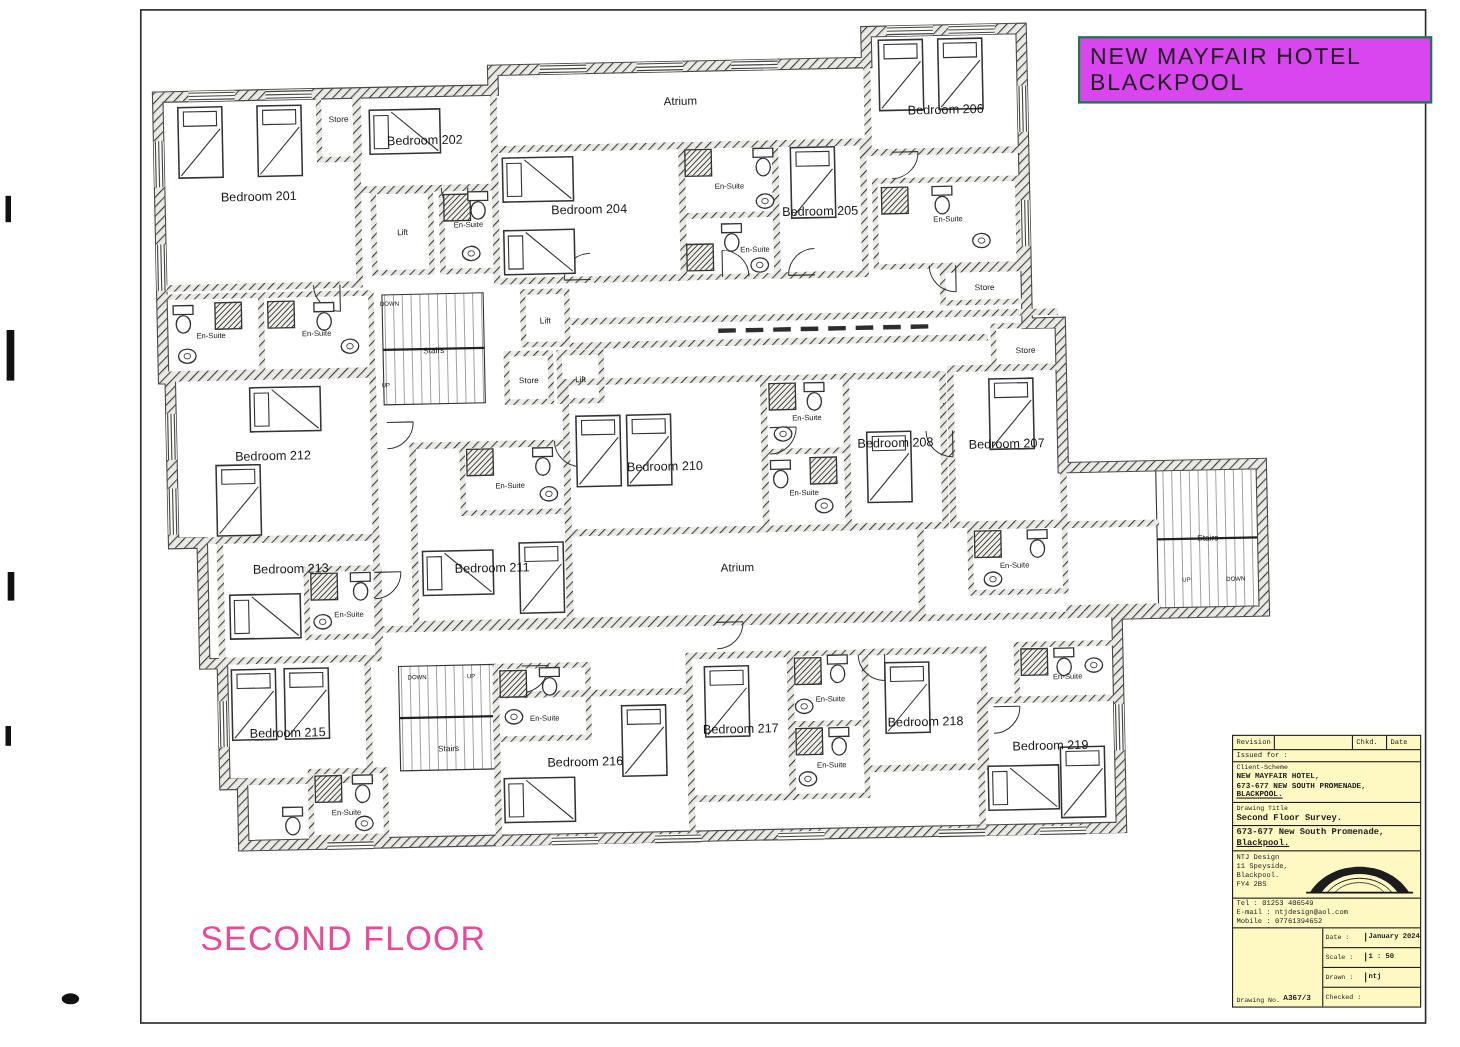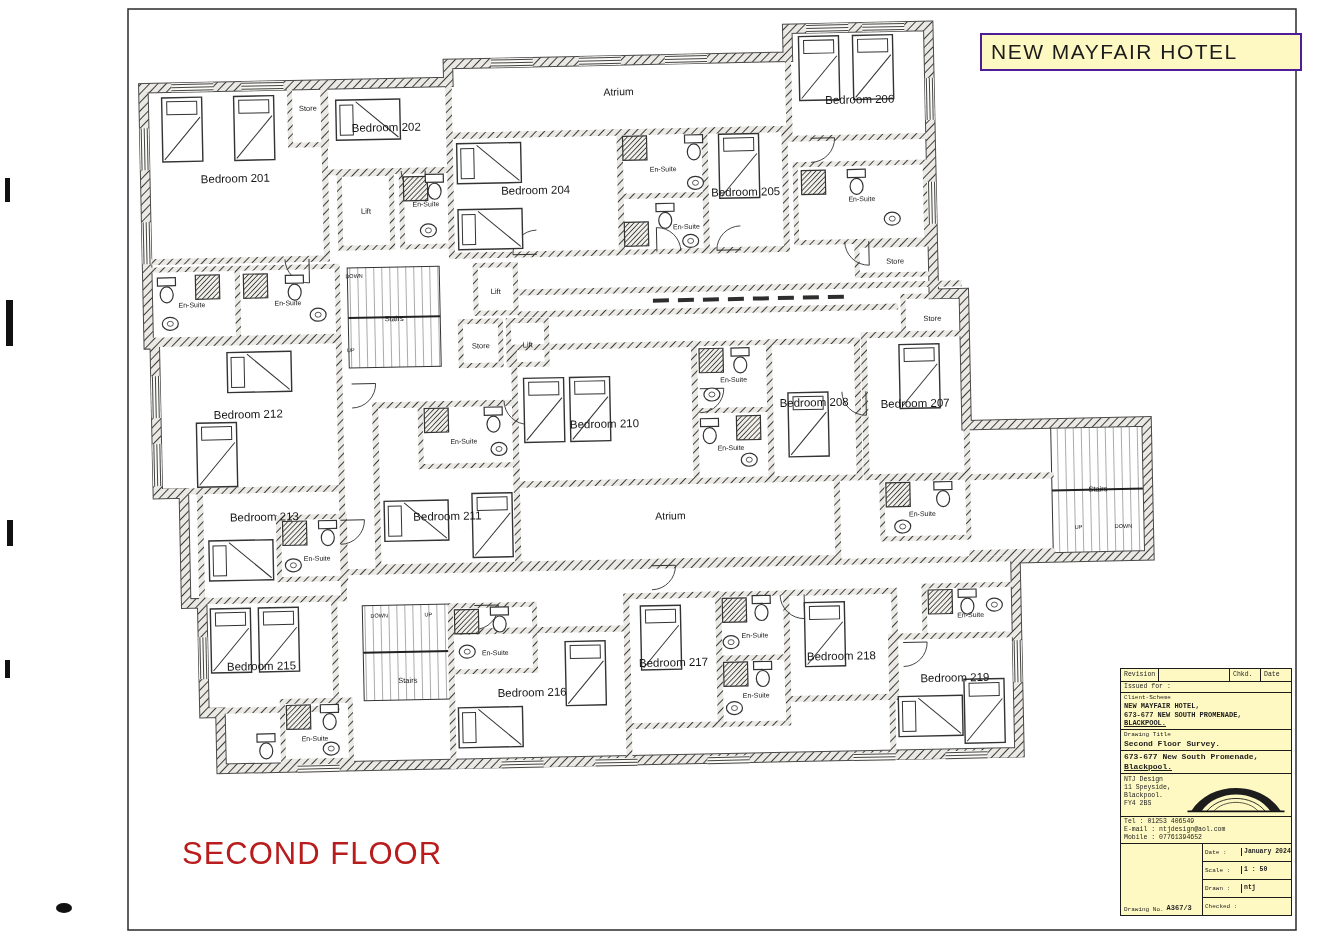--- a/index.html
+++ b/index.html
@@ -5,23 +5,23 @@
   html,body{margin:0;padding:0;background:#ffffff;}
   #sheet{position:relative;width:1327px;height:952px;background:#fff;overflow:hidden;
          font-family:"Liberation Sans",sans-serif;color:#1c1c1c;}
   svg text{font-family:"Liberation Sans",sans-serif;fill:#161616;}
   .rl{font-size:11.5px}
   .tl{font-size:10.5px}
   .sl{font-size:7.5px}
   .es{font-size:7px}
   .ud{font-size:5.5px}
   .w{fill:none;stroke:url(#wh);}
-  #hdr{position:absolute;left:980px;top:33px;width:300px;border:2px solid #4c1d95;
-       padding:5px 9px;line-height:1.13;font-size:21px;letter-spacing:1.5px;background:#fef9c3;}
-  #floor{position:absolute;left:182px;top:836px;font-size:31px;letter-spacing:1px;color:#b91c1c;}
+  #hdr{position:absolute;left:980px;top:33px;width:300px;border:2px solid #15803d;
+       padding:5px 9px;line-height:1.13;font-size:21px;letter-spacing:1.5px;background:#d946ef;}
+  #floor{position:absolute;left:182px;top:836px;font-size:31px;letter-spacing:1px;color:#ec4899;}
   .tb{position:absolute;left:1120px;top:668px;width:172px;height:248px;border:1.6px solid #1c1c1c;
       font-size:6.5px;line-height:1.25;display:flex;flex-direction:column;box-sizing:border-box;background:#fef9c3;font-family:Liberation Mono, monospace;}
   .tb .sec{border-bottom:1px solid #1c1c1c;padding:1px 3px;}
   .rev{display:flex;padding:0;border-bottom:1px solid #1c1c1c;}
   .rev span{padding:2px 3px;}
   .rev .sp{flex:1;border-left:1px solid #1c1c1c;}
   .rev .cell{border-left:1px solid #1c1c1c;width:24px;}
   .mini{font-size:6px;color:#242424;}
   .b{font-weight:bold;}
   .f7{font-size:7px;} .f8{font-size:8px;}
@@ -333,20 +333,21 @@
       <text class="ud" x="1112" y="538" text-anchor="start">DOWN</text>
       <text class="ud" x="366" y="612" text-anchor="start">DOWN</text>
       <text class="ud" x="420" y="612" text-anchor="start">UP</text>
     </g>
   </g>
 </svg>
 
 
 <div id="hdr">
   <div>NEW MAYFAIR HOTEL</div>
+  <div>BLACKPOOL</div>
 </div>
 
 
 <div id="floor">SECOND FLOOR</div>
 
 
 <div class="tb">
   <div class="rev">
     <span>Revision</span>
     <span class="sp"></span>

